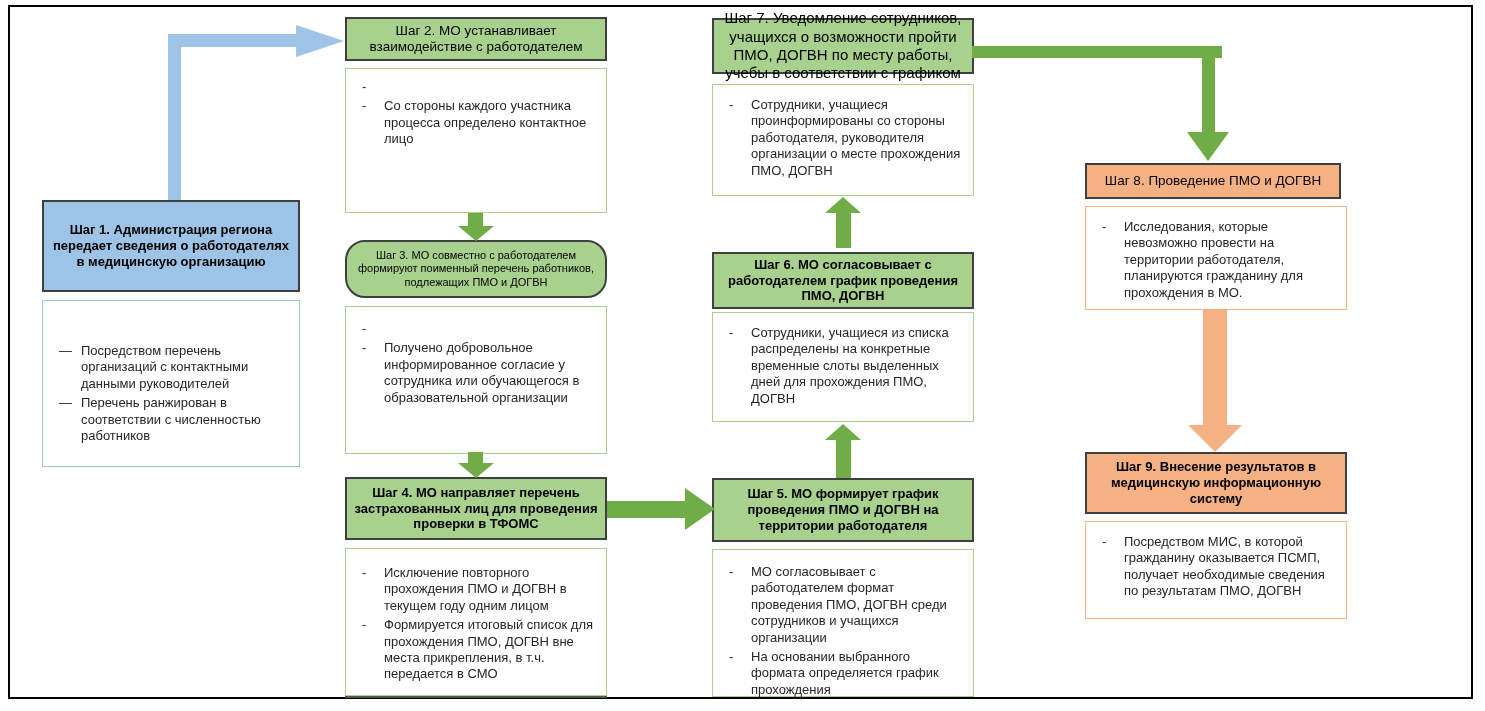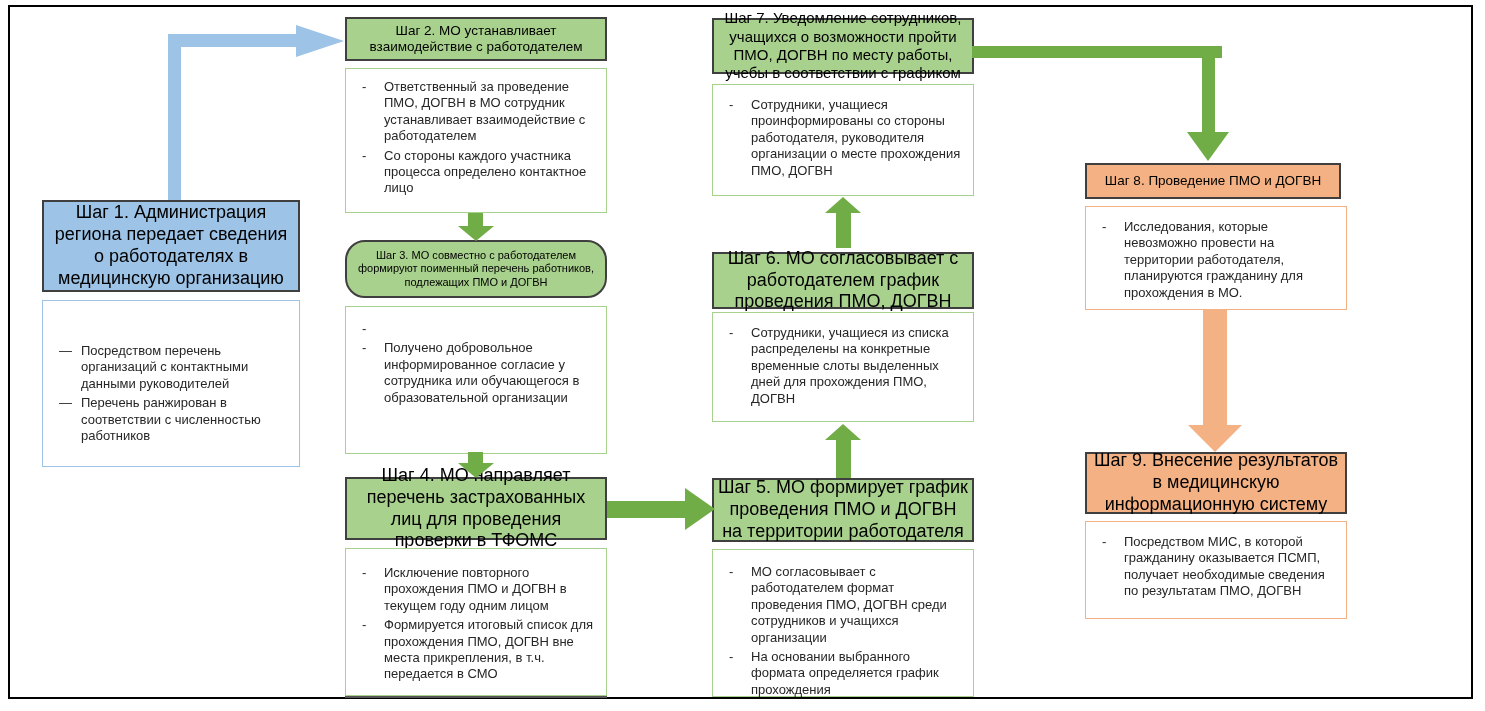--- a/index.html
+++ b/index.html
@@ -19,21 +19,21 @@
     display:flex; align-items:center; justify-content:center;
     text-align:center; border:2px solid #3f3f3f;
     font-size:13.5px; line-height:1.22; color:#000000;
     padding:2px 4px;
   }
   .hdr.blue   { background:#9DC3E6; }
   .hdr.green  { background:#A9D18E; }
   .hdr.orange { background:#F4B183; }
   .fs11 { font-size:11px;border-radius:20px; }
   .fs10 { font-size:15px; }
-  .fs13 { font-size:18px; }
+  .fs13 { font-size:13px;font-weight:bold; }
   
   .bdy {
     position:absolute; box-sizing:border-box; background:#fff;
     border:1px solid; font-size:13px; line-height:1.26; color:#262626;
     padding:10px 6px 6px 10px;
   }
   .bdy.blue   { border-color:#9DC3E6; }
   .bdy.green  { border-color:#A9D18E; }
   .bdy.orange { border-color:#F4B183; }
   .bdy.padtop { padding-top:42px; }
@@ -62,21 +62,20 @@
   <div class="item">
     <span class="dash">—</span>
     <span class="txt">Перечень ранжирован в соответствии  с численностью работников</span>
   </div>
 </div>
 
 <div class="hdr green" style="left:345px; top:17px; width:262px; height:44px;">Шаг 2. МО устанавливает взаимодействие с работодателем</div>
 <div class="bdy green" style="left:345px; top:68px; width:262px; height:145px;">
   <div class="item">
     <span class="dash">-</span>
-    <span class="txt">Ответственный  за проведение ПМО,  ДОГВН в МО  сотрудник устанавливает  взаимодействие с работодателем</span>
   </div>
   <div class="item">
     <span class="dash">-</span>
     <span class="txt">Со стороны каждого участника процесса определено контактное лицо</span>
   </div>
 </div>
 
 <div class="hdr green fs11" style="left:345px; top:240px; width:262px; height:58px;">Шаг 3. МО совместно с работодателем формируют  поименный  перечень работников, подлежащих  ПМО и ДОГВН</div>
 <div class="bdy green" style="left:345px; top:306px; width:262px; height:148px; padding-top:14px;">
   <div class="item">

